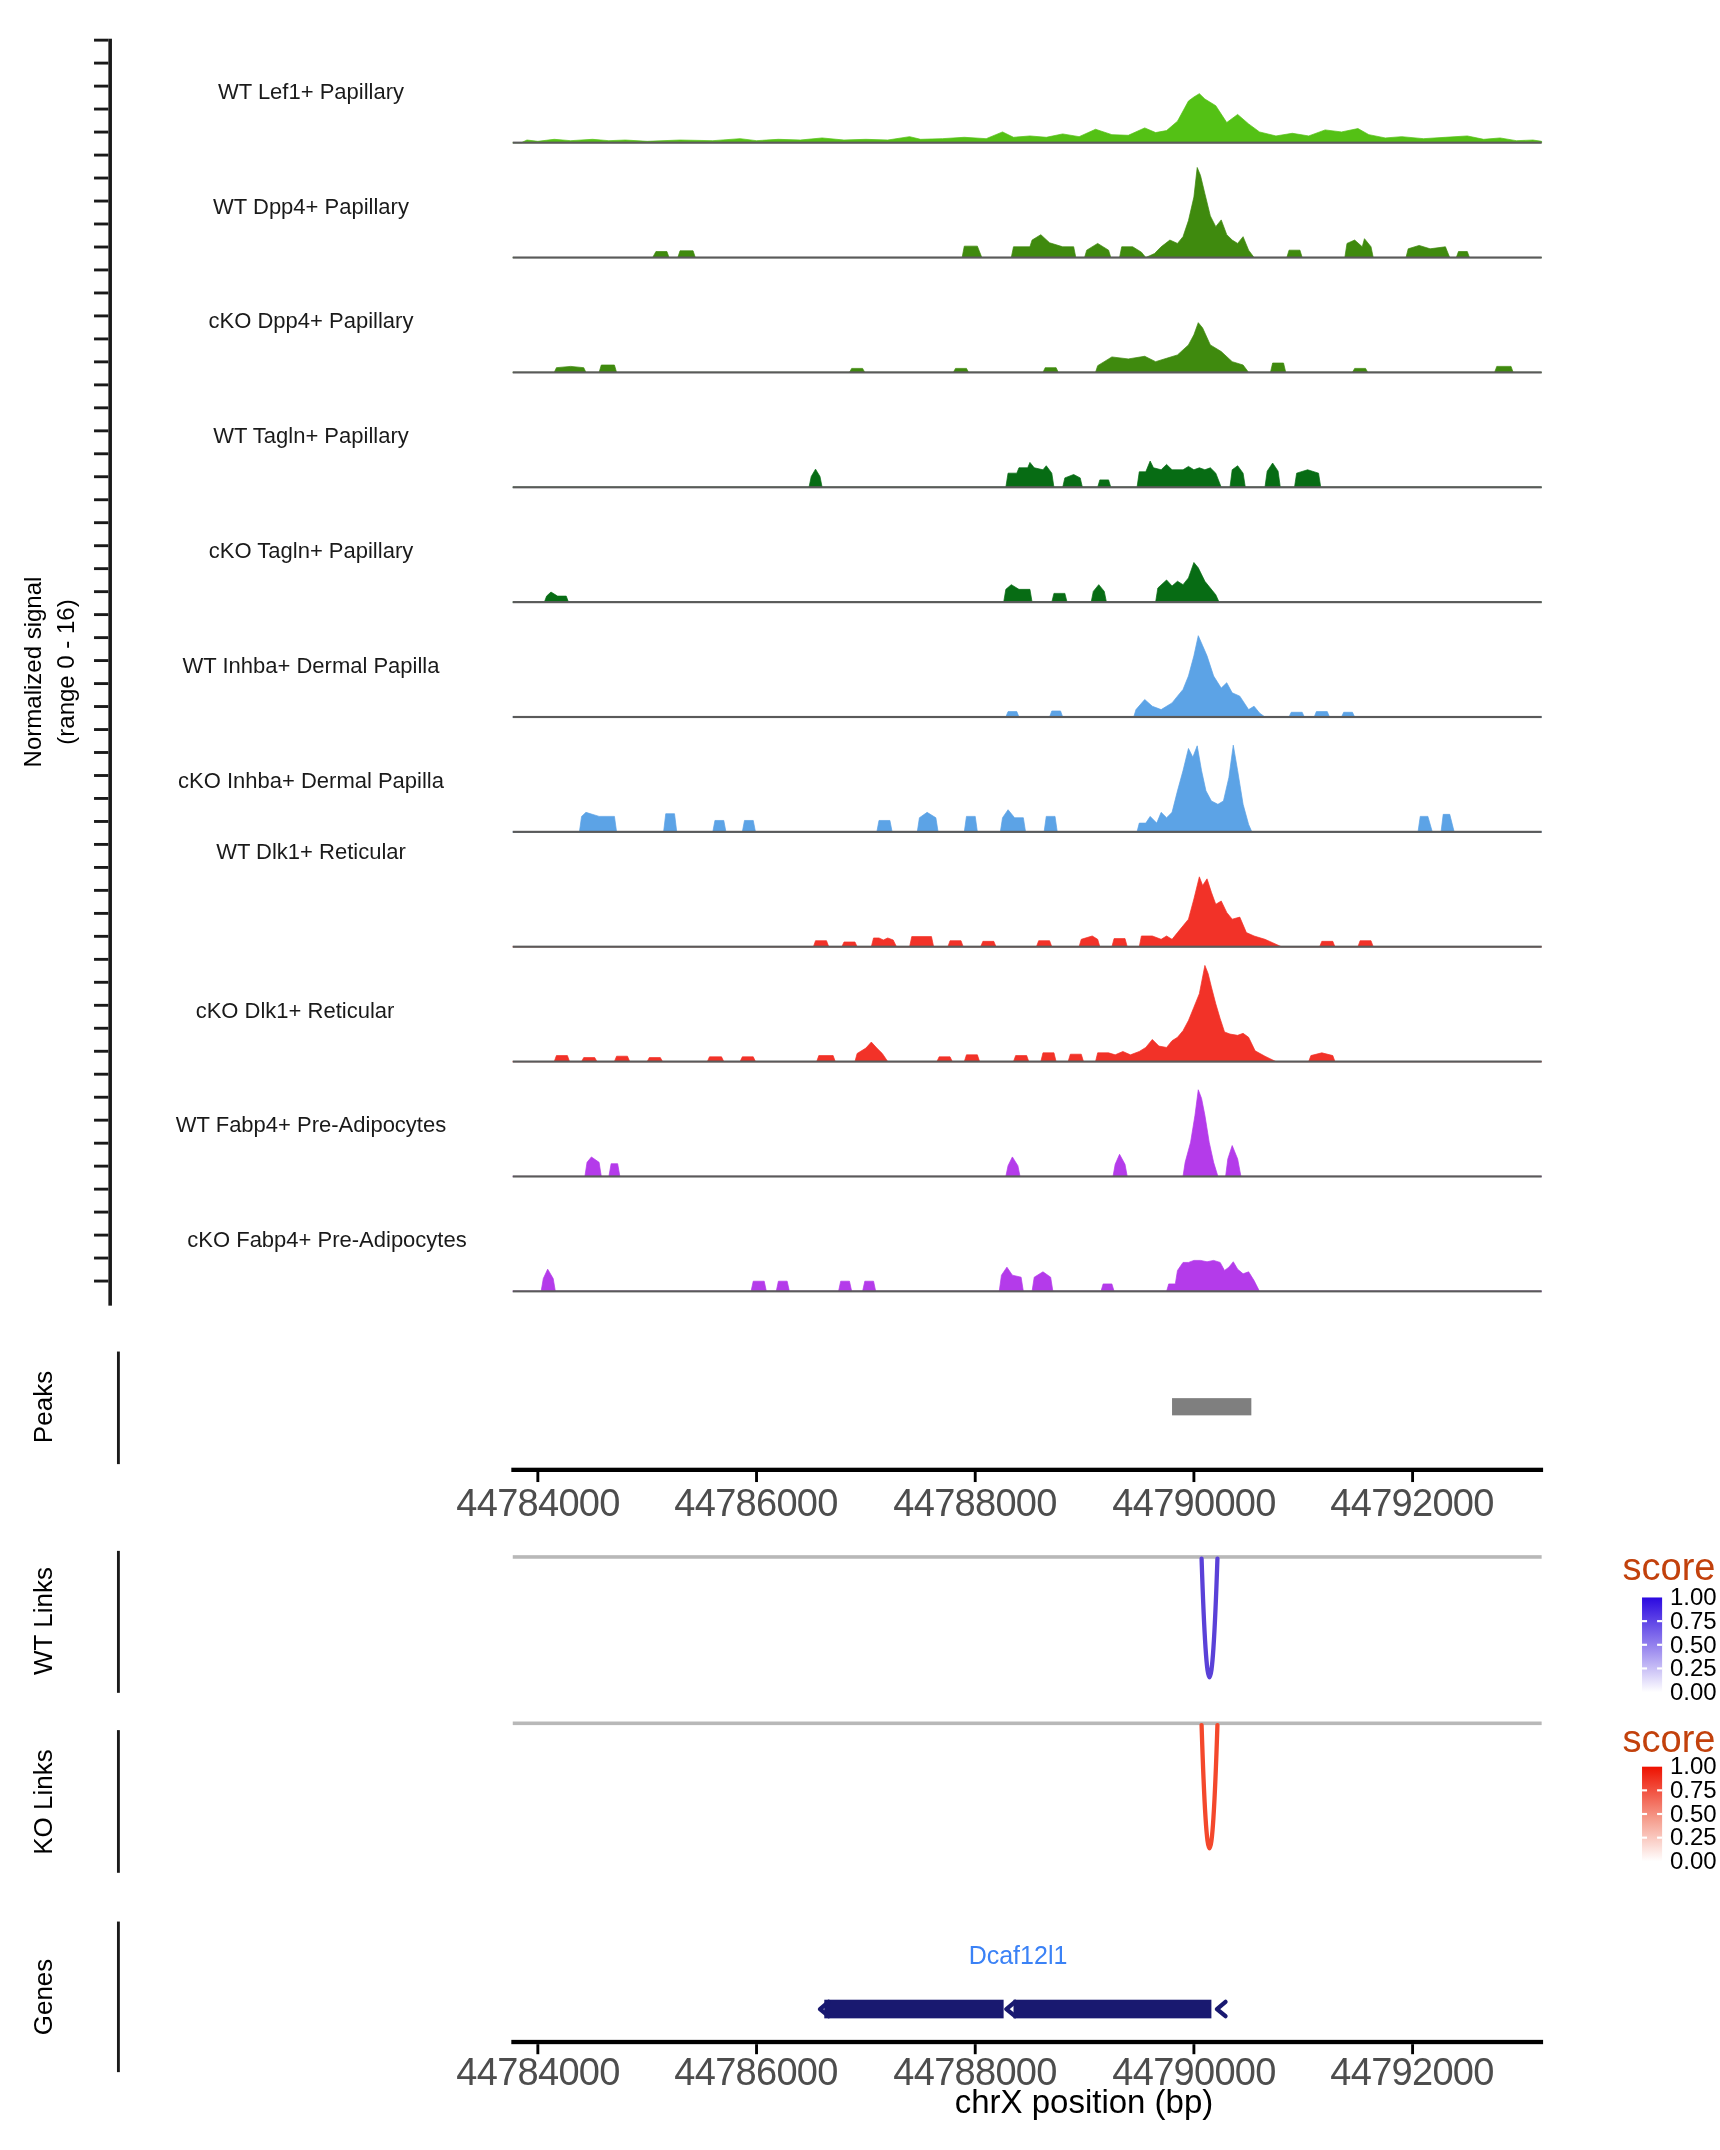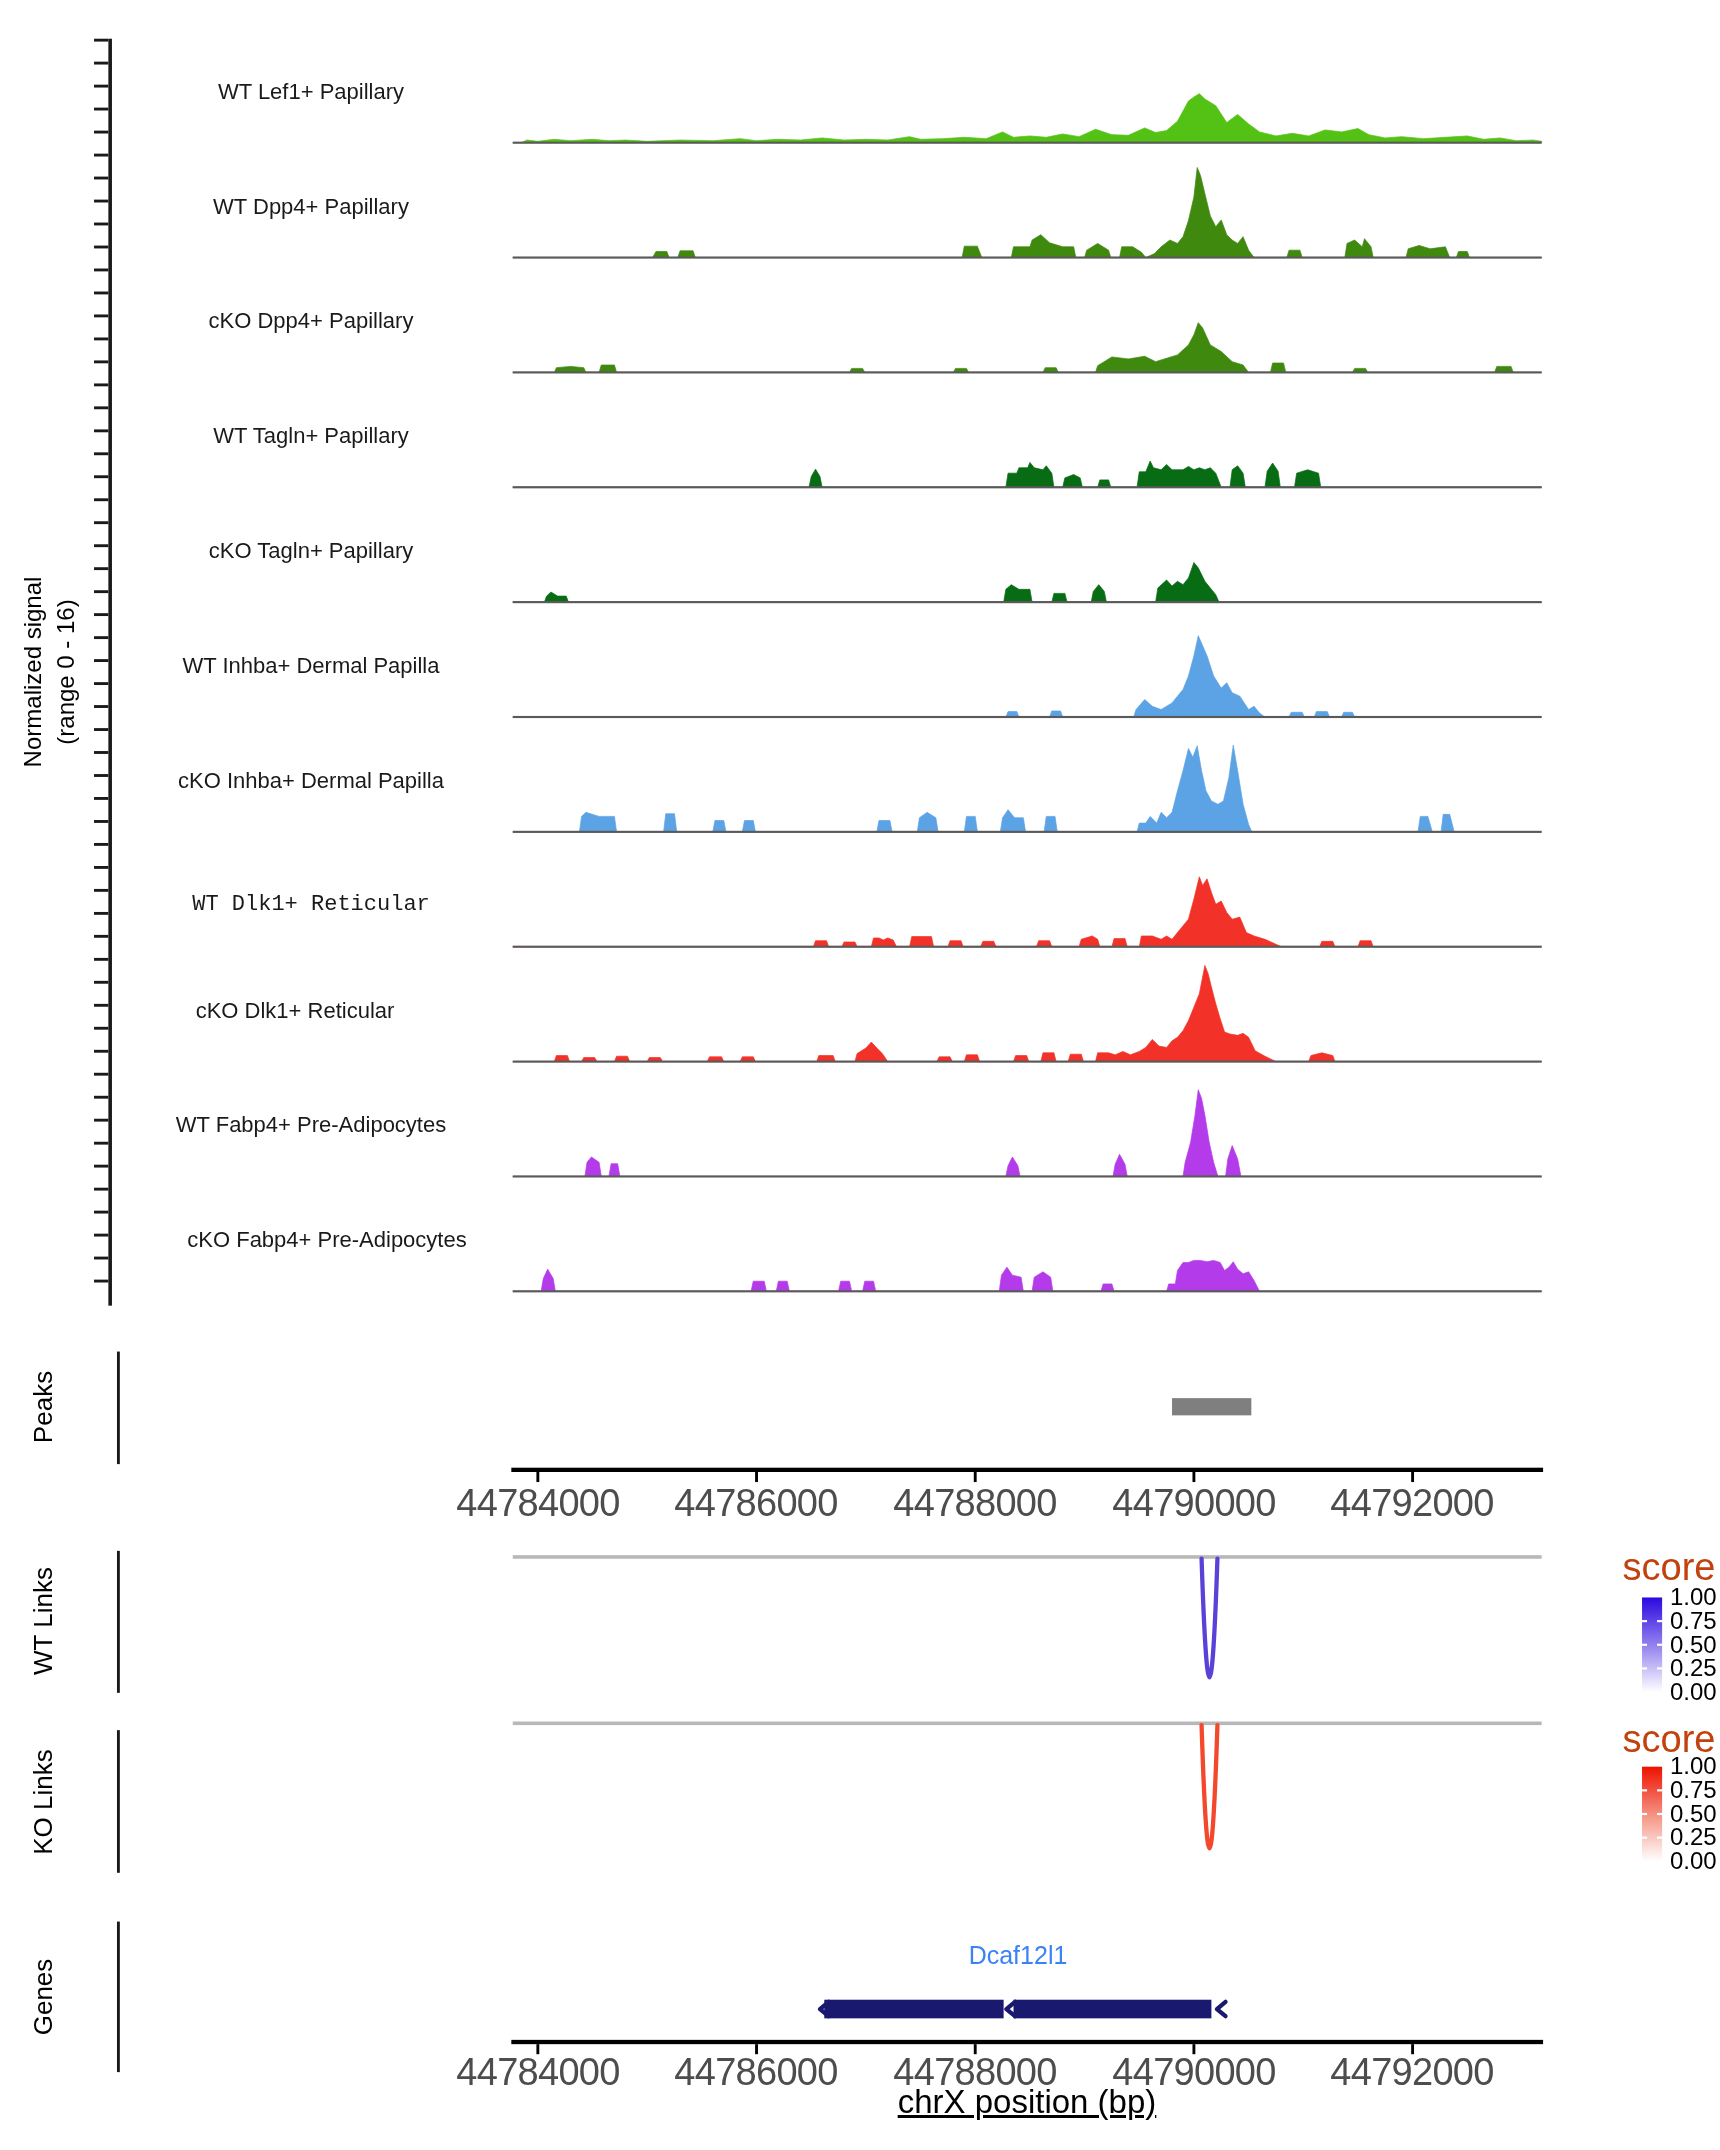--- a/index.html
+++ b/index.html
@@ -161,31 +161,31 @@
   <div class="lbl rot side-label" style="left:43px;top:1407px;">Peaks</div>
   <div class="lbl rot side-label" style="left:43px;top:1621px;">WT Links</div>
   <div class="lbl rot side-label" style="left:43px;top:1802px;">KO Links</div>
   <div class="lbl rot side-label" style="left:43px;top:1997px;">Genes</div>
 
   <div class="lbl legend-title" style="left:1657px;top:1567px;">score</div>
   <div class="lbl legend-title" style="left:1657px;top:1739px;">score</div>
 
   <div class="lbl gene-name" style="left:1018px;top:1955px;">Dcaf12l1</div>
 
-  <div class="lbl axis-title" style="left:1027px;top:2102px;text-decoration:underline;">chrX position (bp)</div>
+  <div class="lbl axis-title" style="left:1084px;top:2102px;">chrX position (bp)</div>
 
   <div id="dyn-labels">
       <div class="lbl track-label" style="left: 311px; top: 92px;">WT Lef1+ Papillary</div>
       <div class="lbl track-label" style="left: 311px; top: 207px;">WT Dpp4+ Papillary</div>
       <div class="lbl track-label" style="left: 311px; top: 321px;">cKO Dpp4+ Papillary</div>
       <div class="lbl track-label" style="left: 311px; top: 436px;">WT Tagln+ Papillary</div>
       <div class="lbl track-label" style="left: 311px; top: 551px;">cKO Tagln+ Papillary</div>
       <div class="lbl track-label" style="left: 311px; top: 666px;">WT Inhba+ Dermal Papilla</div>
       <div class="lbl track-label" style="left: 311px; top: 781px;">cKO Inhba+ Dermal Papilla</div>
-      <div class="lbl track-label" style="left: 311px; top: 904px; font-family: Liberation Mono, monospace;">WT Dlk1+ Reticular</div>
+      <div class="lbl track-label" style="left: 311px; top: 852px;">WT Dlk1+ Reticular</div>
       <div class="lbl track-label" style="left: 295px; top: 1011px;">cKO Dlk1+ Reticular</div>
       <div class="lbl track-label" style="left: 311px; top: 1125px;">WT Fabp4+ Pre-Adipocytes</div>
       <div class="lbl track-label" style="left: 311px; top: 1240px; margin-left: 16px;">cKO Fabp4+ Pre-Adipocytes</div>
       <div class="lbl axis-ticklabel" style="left: 538px; top: 1503px;">44784000</div>
       <div class="lbl axis-ticklabel" style="left: 756px; top: 1503px;">44786000</div>
       <div class="lbl axis-ticklabel" style="left: 975px; top: 1503px;">44788000</div>
       <div class="lbl axis-ticklabel" style="left: 1194px; top: 1503px;">44790000</div>
       <div class="lbl axis-ticklabel" style="left: 1412px; top: 1503px;">44792000</div>
       <div class="lbl axis-ticklabel" style="left: 538px; top: 2072px;">44784000</div>
       <div class="lbl axis-ticklabel" style="left: 756px; top: 2072px;">44786000</div>

